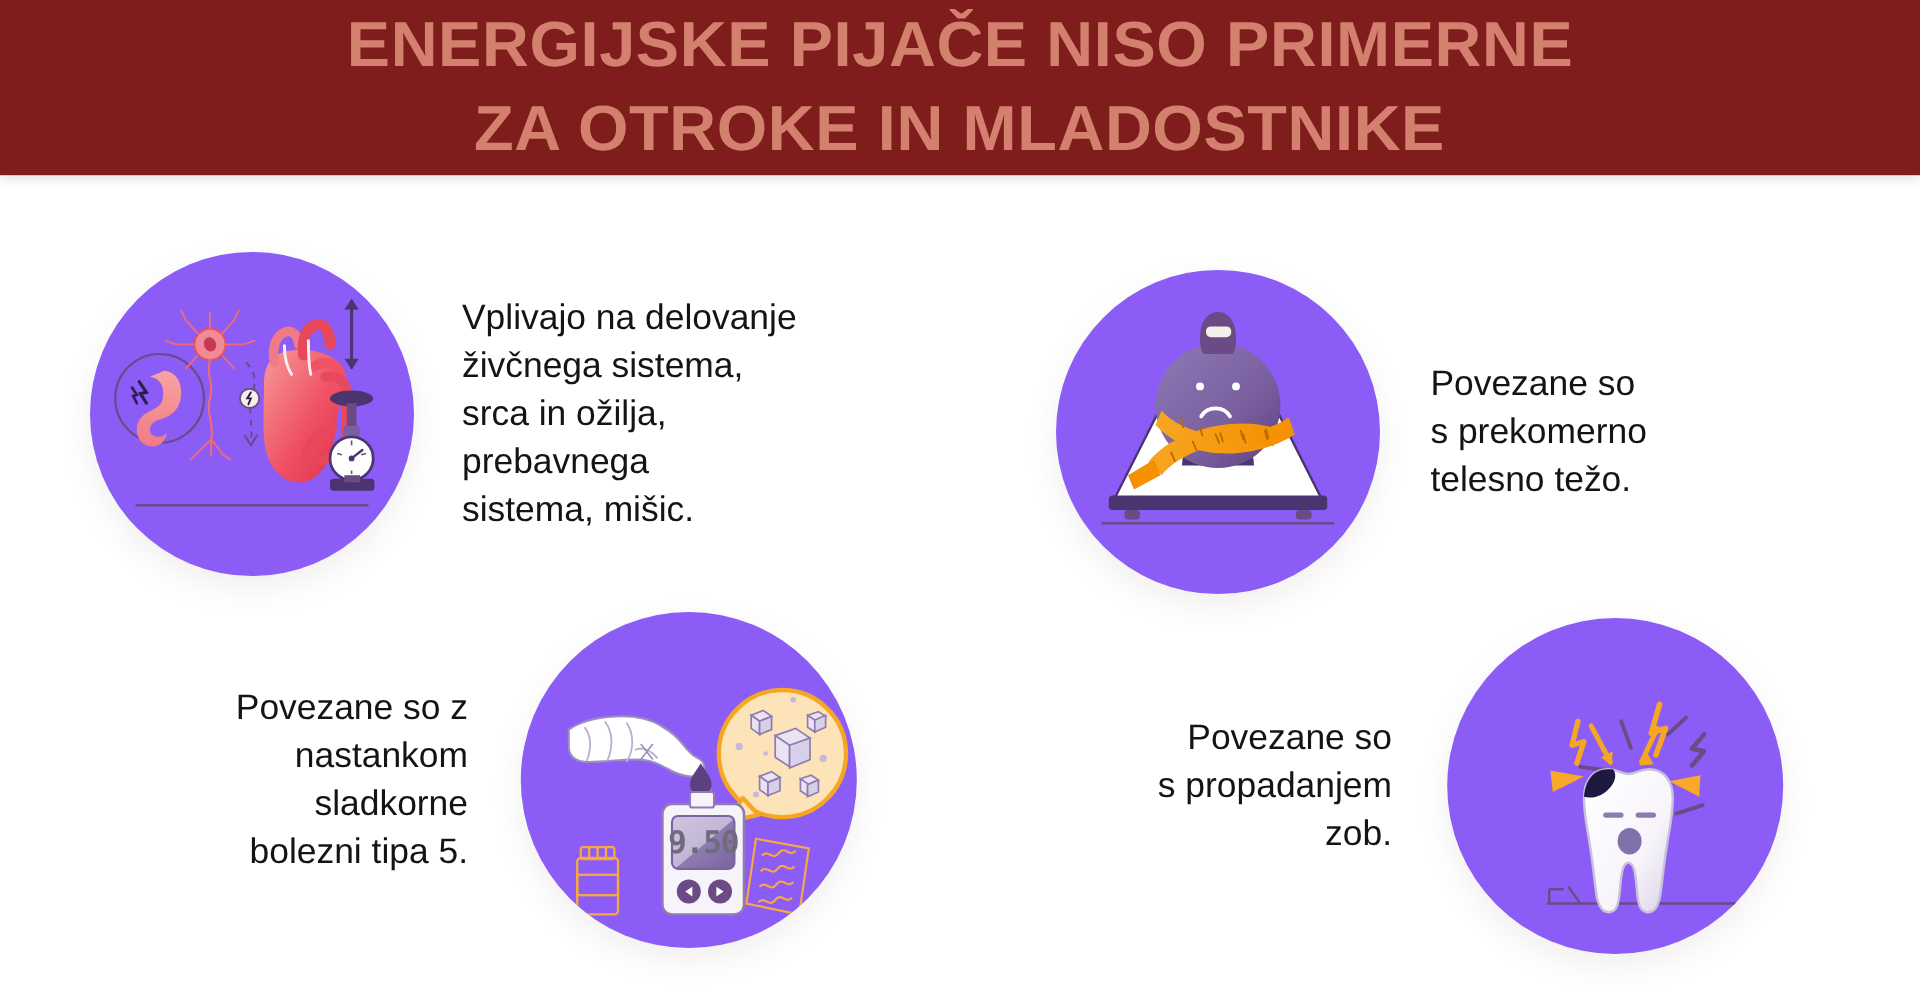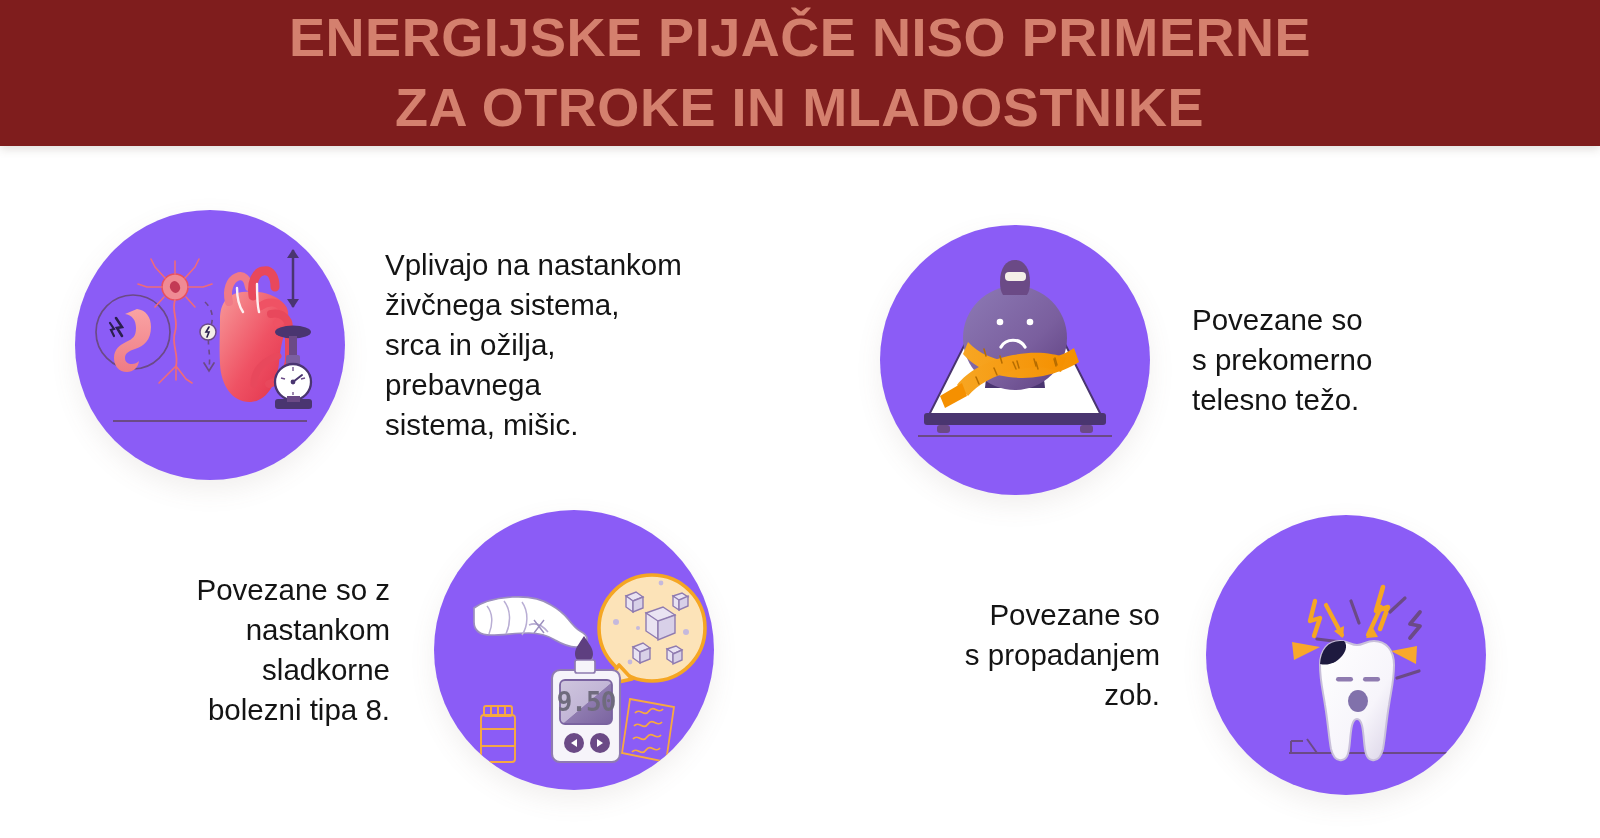--- a/index.html
+++ b/index.html
@@ -183,21 +183,21 @@
               <line x1="206" y1="168" x2="210" y2="169"></line>
               <line x1="230" y1="168" x2="226" y2="169"></line>
               <line x1="218" y1="185" x2="218" y2="182"></line>
             </g>
             <rect x="200" y="189" width="37" height="10" rx="3" fill="#4a3570"></rect>
             <rect x="212" y="186" width="13" height="6" fill="#6b4a86"></rect>
             <path d="M203 146c-14 4-24 14-24 28" fill="none" stroke="#e8485c" stroke-width="7" stroke-linecap="round"></path>
           </g>
         </svg>
       </div>
-      <div class="caption left">Vplivajo na nastankom
+      <div class="caption left">Vplivajo na delovanje
 živčnega sistema,
 srca in ožilja,
 prebavnega
 sistema, mišic.</div>
     </div>
 
     <div class="item" id="item-weight">
       <div class="circle">
         <svg width="270" height="270" viewBox="0 0 270 270" aria-hidden="true">
           <defs>
@@ -257,21 +257,21 @@
       </div>
       <div class="caption left">Povezane so
 s prekomerno
 telesno težo.</div>
     </div>
 
     <div class="item" id="item-diabetes">
       <div class="caption right">Povezane so z
 nastankom
 sladkorne
-bolezni tipa 8.</div>
+bolezni tipa 5.</div>
       <div class="circle">
         <svg width="280" height="280" viewBox="0 0 280 280" aria-hidden="true">
           <defs>
             <linearGradient id="screenG" x1="0" y1="0" x2="1" y2="1">
               <stop offset="0%" stop-color="#cfc6de"></stop>
               <stop offset="52%" stop-color="#c2b6d6"></stop>
               <stop offset="53%" stop-color="#8f7bb0"></stop>
               <stop offset="100%" stop-color="#7a63a0"></stop>
             </linearGradient>
           </defs>

